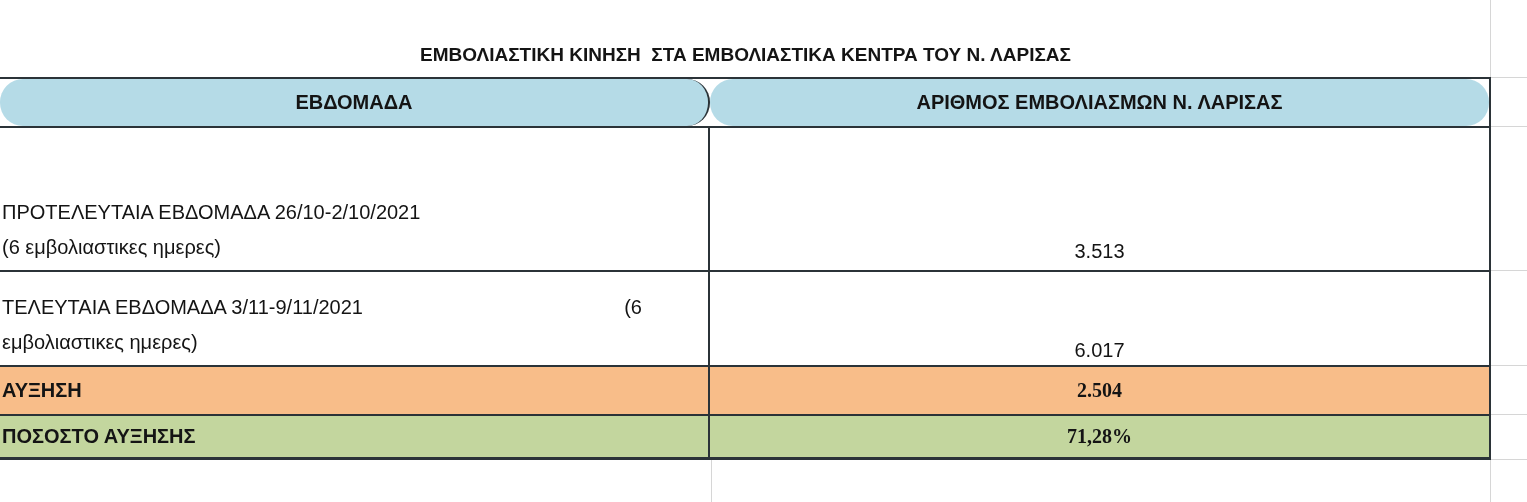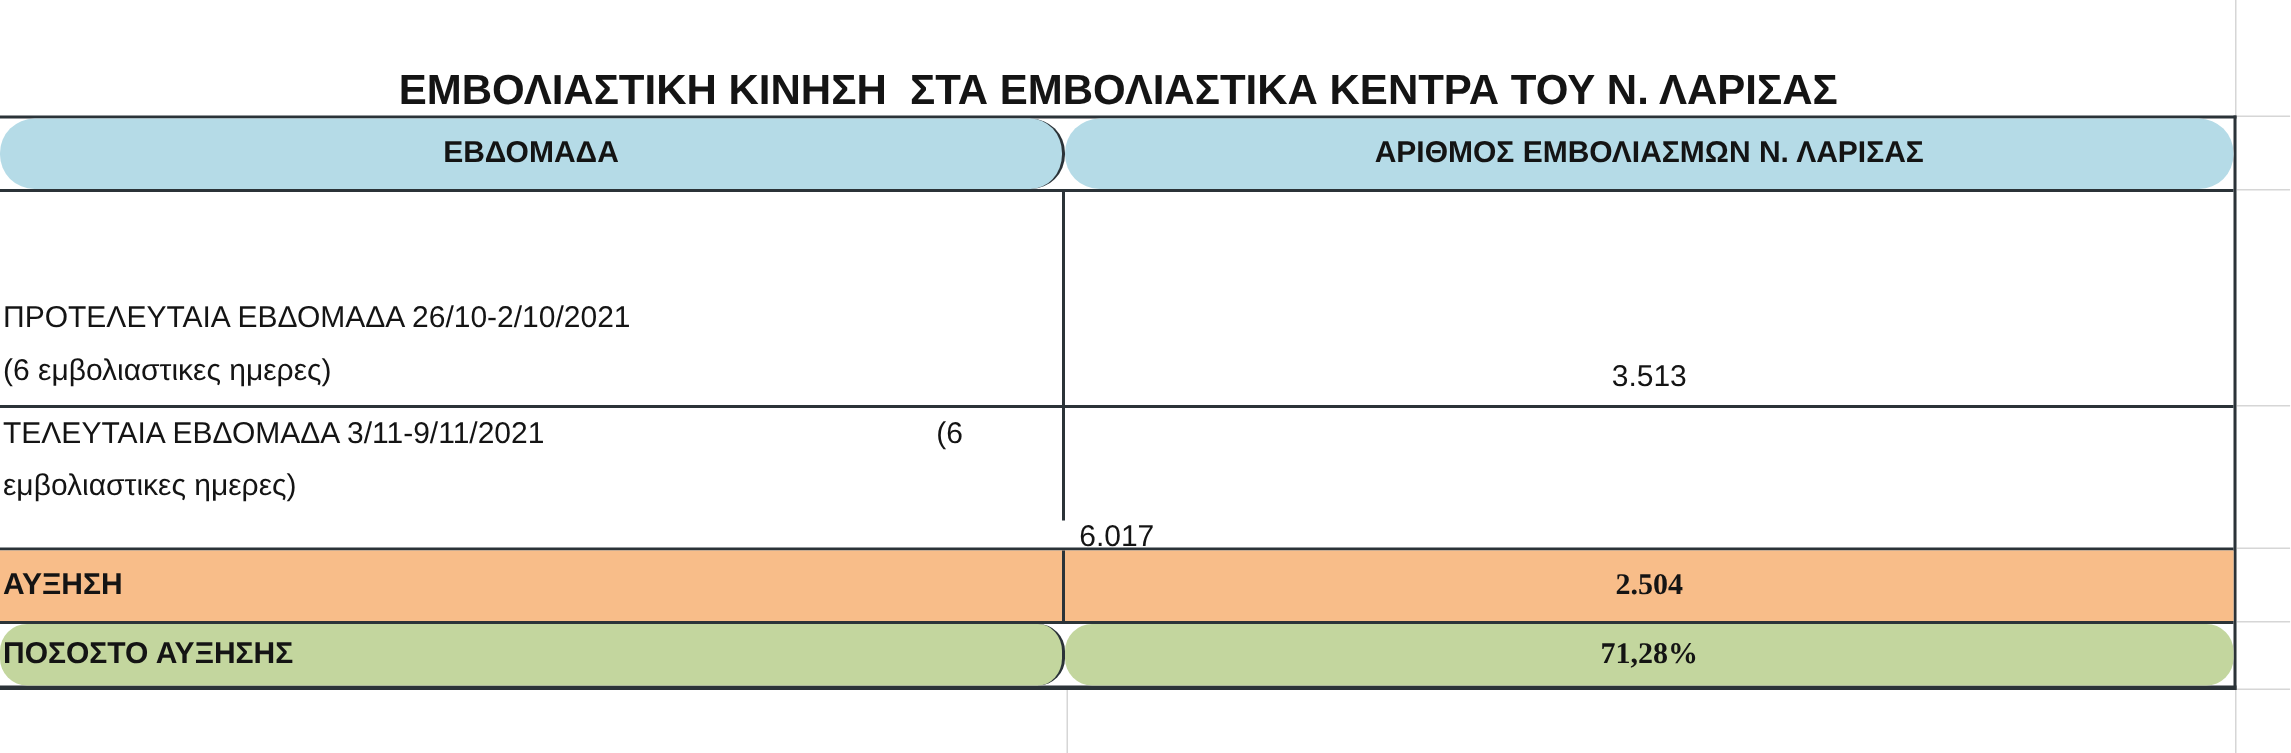--- a/index.html
+++ b/index.html
@@ -9,21 +9,21 @@
     font-family:"Liberation Sans", sans-serif;
     -webkit-font-smoothing:antialiased;
   }
   
   .grid-v{position:absolute;width:1px;background:var(--gridline);z-index:0;}
   .grid-h{position:absolute;height:1px;background:var(--gridline);z-index:0;}
 
   
   .title{
     position:absolute;left:0;top:44px;width:1491px;
-    text-align:center;font-size:28px;font-weight:bold;
+    text-align:center;font-size:19px;font-weight:bold;
     white-space:pre;z-index:2;
   }
 
   
   .tbl{
     position:absolute;left:0;top:77px;width:1489px;z-index:1;
     border-top:2px solid var(--border);
     border-right:2px solid var(--border);
     border-bottom:3px solid var(--border);
     background:#ffffff;
@@ -32,31 +32,31 @@
   .bb{border-bottom:2px solid var(--border);}
   .c1{width:710px;border-right:2px solid var(--border);box-sizing:border-box;display:flex;flex-direction:column;}
   .c2{flex:1;display:flex;flex-direction:column;}
 
   .row-header{height:47px;}
   .row-header .c1,.row-header .c2{
     background:var(--header_bg);justify-content:center;align-items:center;
     font-weight:bold;font-size:20px;border-radius:23px;
   }
   .row-r1{height:142px;}
-  .row-r2{height:93px;flex-direction:column;}
+  .row-r2{height:93px;}
   .row-r1 .c1,.row-r2 .c1{justify-content:flex-end;padding:0 0 5px 2px;font-size:20px;line-height:35px;}
   .row-r1 .c2,.row-r2 .c2{justify-content:flex-end;align-items:center;font-size:20px;}
   .row-r1 .c2{padding-bottom:7px;}
   .row-r2 .c2{padding-bottom:3px;}
   .split-line{display:flex;justify-content:space-between;padding-right:66px;}
 
   .row-r3{height:47px;}
   .row-r3 .c1,.row-r3 .c2{background:var(--increase_bg);}
   .row-r4{height:41px;}
-  .row-r4 .c1,.row-r4 .c2{background:var(--percent_bg);border-radius:18px;}
+  .row-r4 .c1,.row-r4 .c2{background:var(--percent_bg);}
   .row-r3 .c1,.row-r4 .c1{justify-content:center;padding-left:2px;font-weight:bold;font-size:20px;}
   .row-r3 .c2,.row-r4 .c2{justify-content:center;align-items:center;font-weight:bold;font-size:20px;font-family:Liberation Serif, serif;}
 </style>
 </head>
 <body>
 
 <div id="stage">
 
   <div class="grid-v" style="left:1490px;top:0;height:502px;"></div>
   <div class="grid-v" style="left:711px;top:460px;height:42px;"></div>

